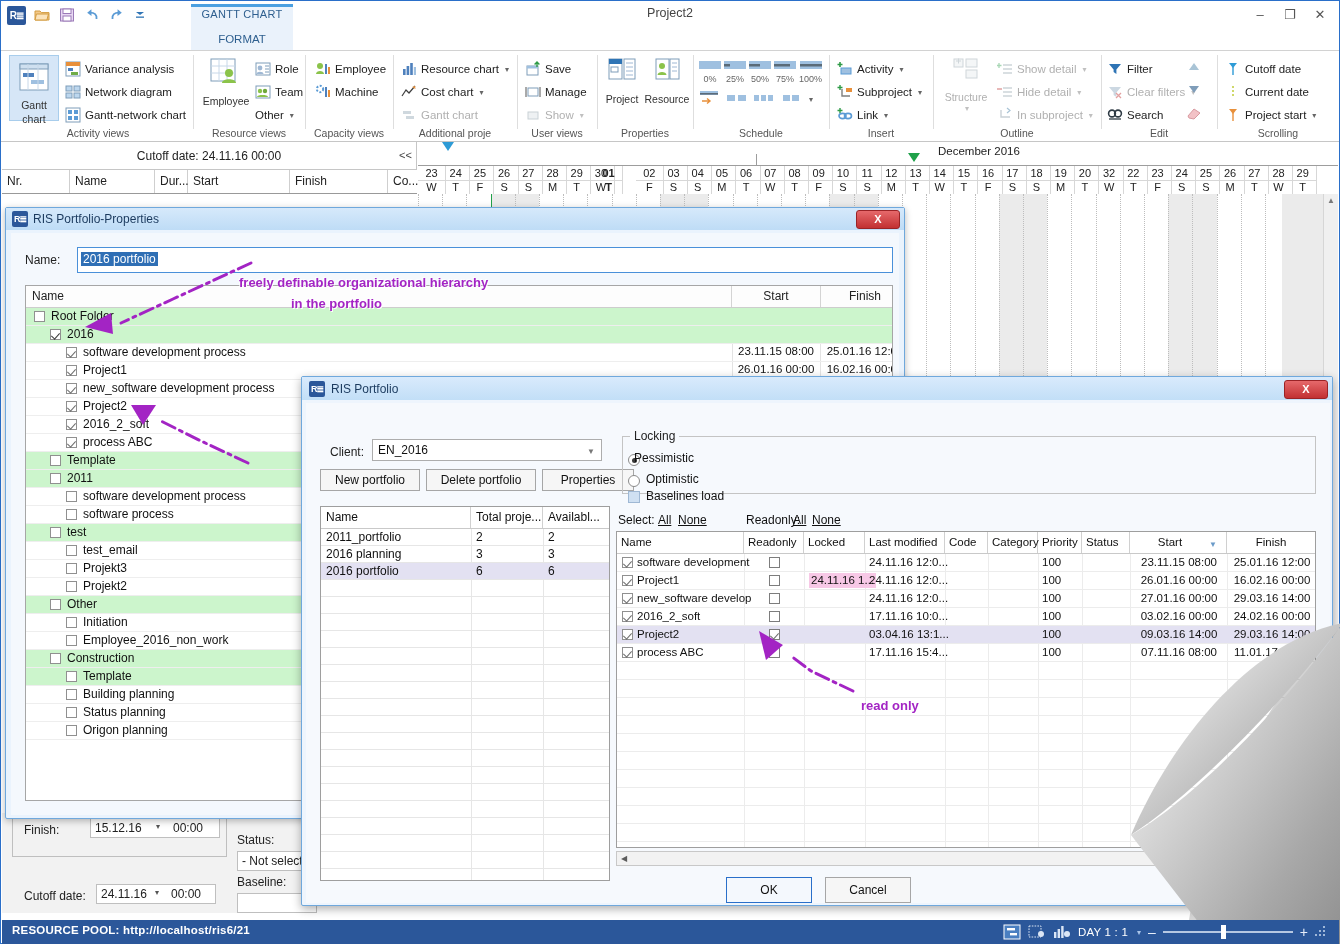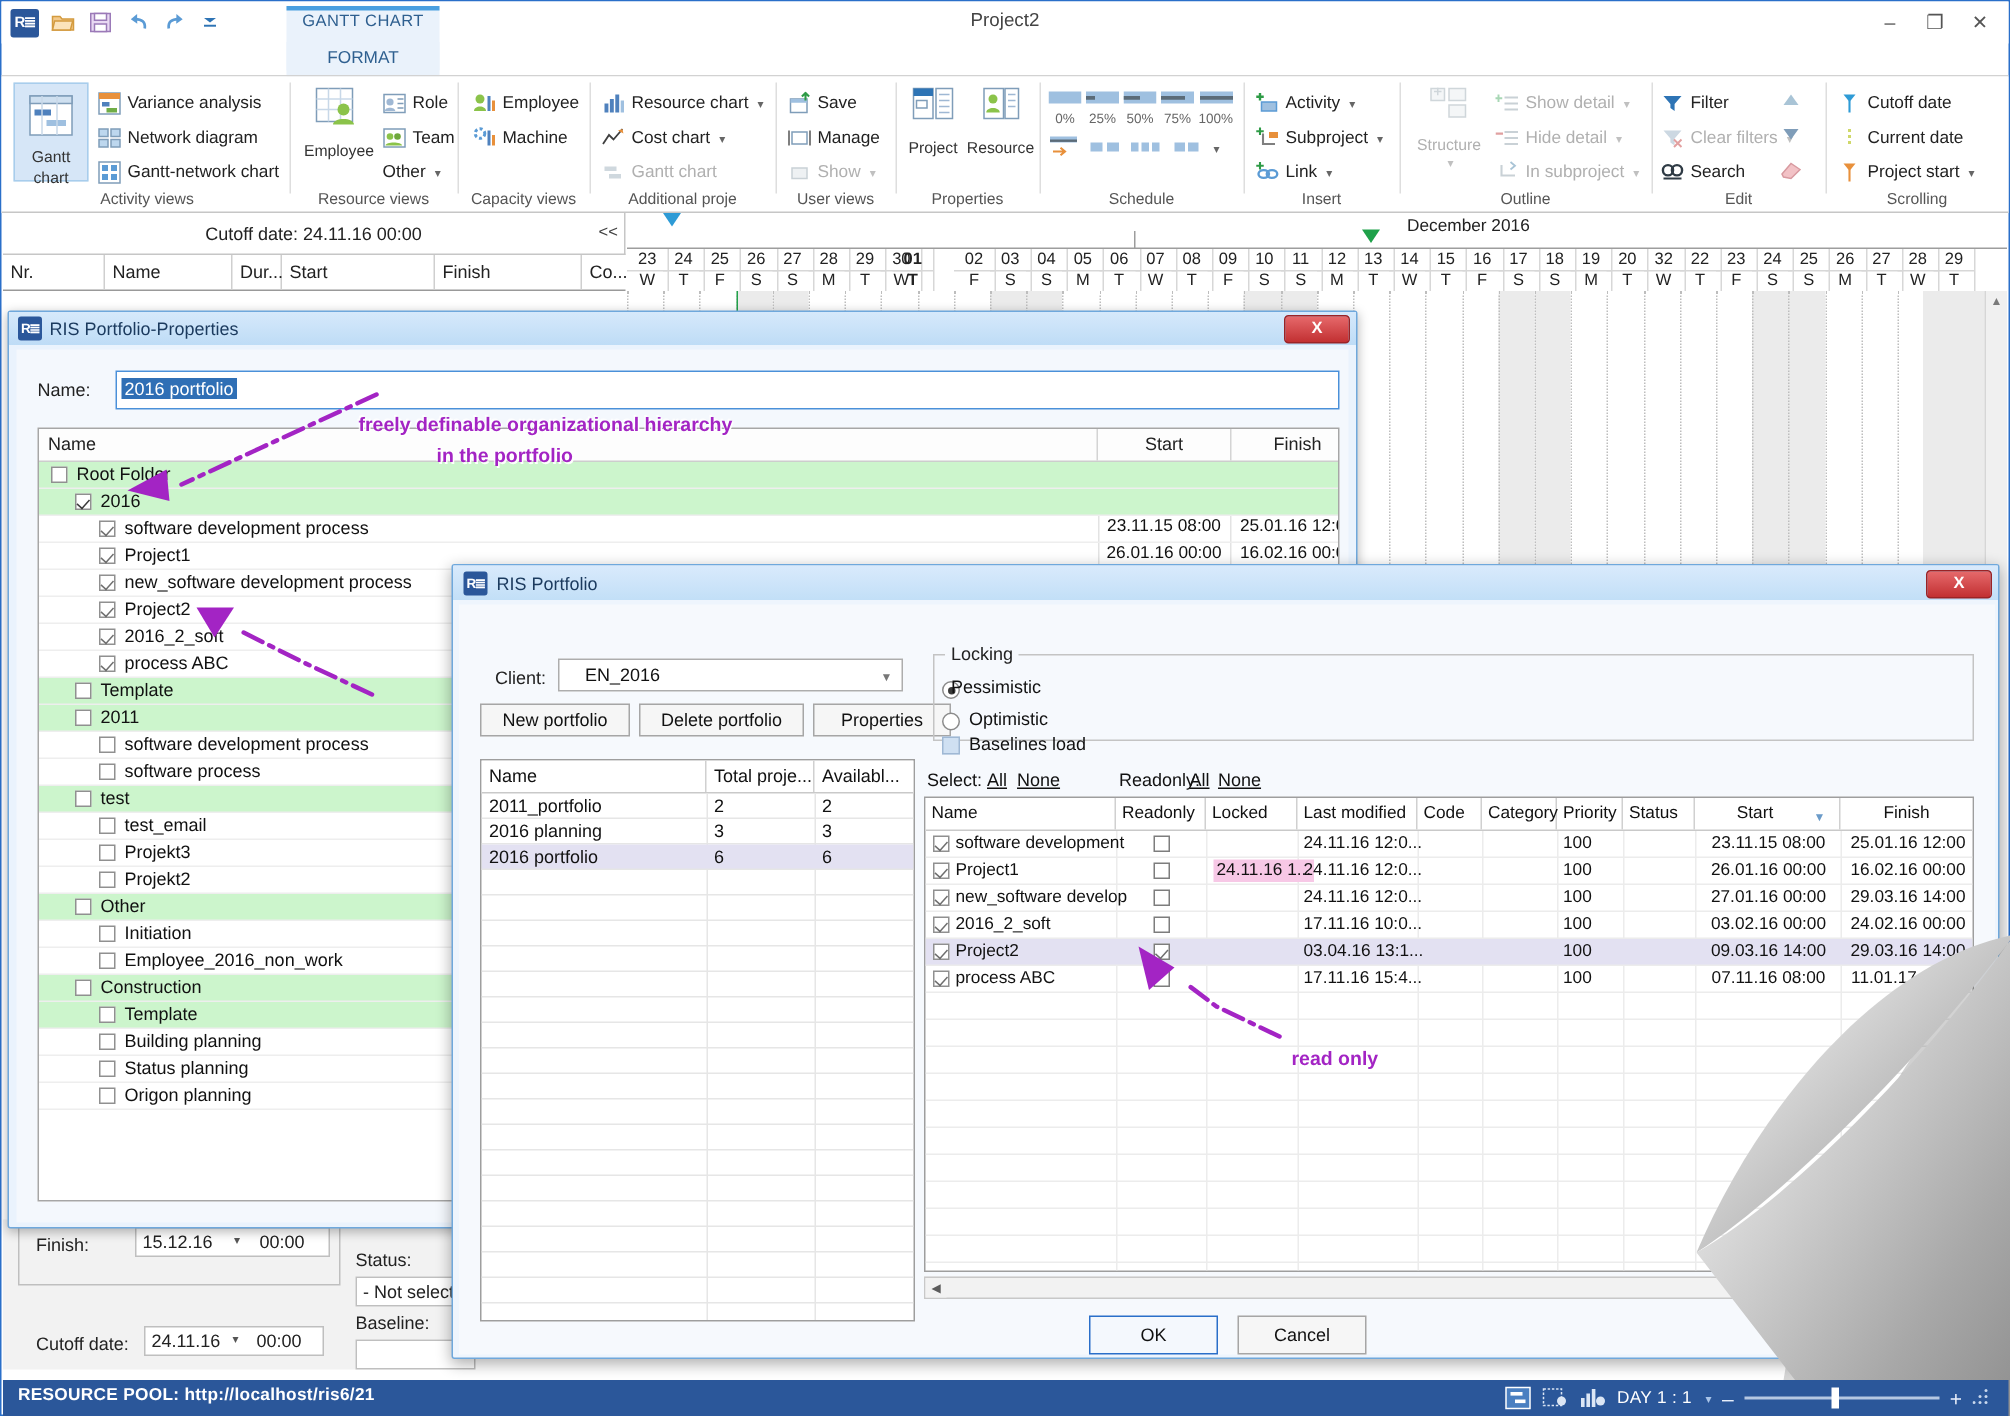--- a/index.html
+++ b/index.html
@@ -155,21 +155,21 @@
      border-radius:2px;color:#fff;font-size:9px;font-weight:bold;line-height:16px;text-align:center;letter-spacing:-1px;}
   #dlg-port-title{position:absolute;left:29px;top:5px;font-size:12px;color:#1b3a5e;}
   #dlg-port-close{position:absolute;right:4px;top:3px;width:42px;height:17px;border-radius:3px;
      background:linear-gradient(#e6696b,#c23032);border:1px solid #9a2326;color:#fff;
      font-size:11px;font-weight:bold;text-align:center;line-height:17px;cursor:default;}
   #dlg-port-body{position:absolute;left:4px;top:26px;width:1024px;height:500px;background:#f6f9fd;}
 
   #client-label{position:absolute;left:24px;top:42px;font-size:12px;color:#222;}
   #client-combo{position:absolute;left:66px;top:36px;width:230px;height:22px;background:#fff;
      border:1px solid #adadad;box-sizing:border-box;}
-  #client-value{position:absolute;left:5px;top:3px;font-size:12px;color:#111;margin-left:12px;}
+  #client-value{position:absolute;left:5px;top:3px;font-size:12px;color:#111;}
   #client-caret{position:absolute;right:6px;top:7px;font-size:8px;color:#777;}
 
   .pbtn{position:absolute;height:22px;background:#f6f6f6;border:1px solid #a6a6a6;box-sizing:border-box;
      text-align:center;font-size:12px;color:#111;line-height:20px;cursor:default;}
 
   #port-table{position:absolute;left:14px;top:103px;width:290px;height:375px;background:#fff;
      border:1px solid #9e9e9e;box-sizing:border-box;overflow:hidden;}
   #port-table-head{position:absolute;left:0;top:0;width:288px;height:22px;background:#fff;
      border-bottom:1px solid #c9c9c9;box-sizing:border-box;}
   .pth{position:absolute;top:0;height:21px;line-height:21px;font-size:12px;color:#111;

